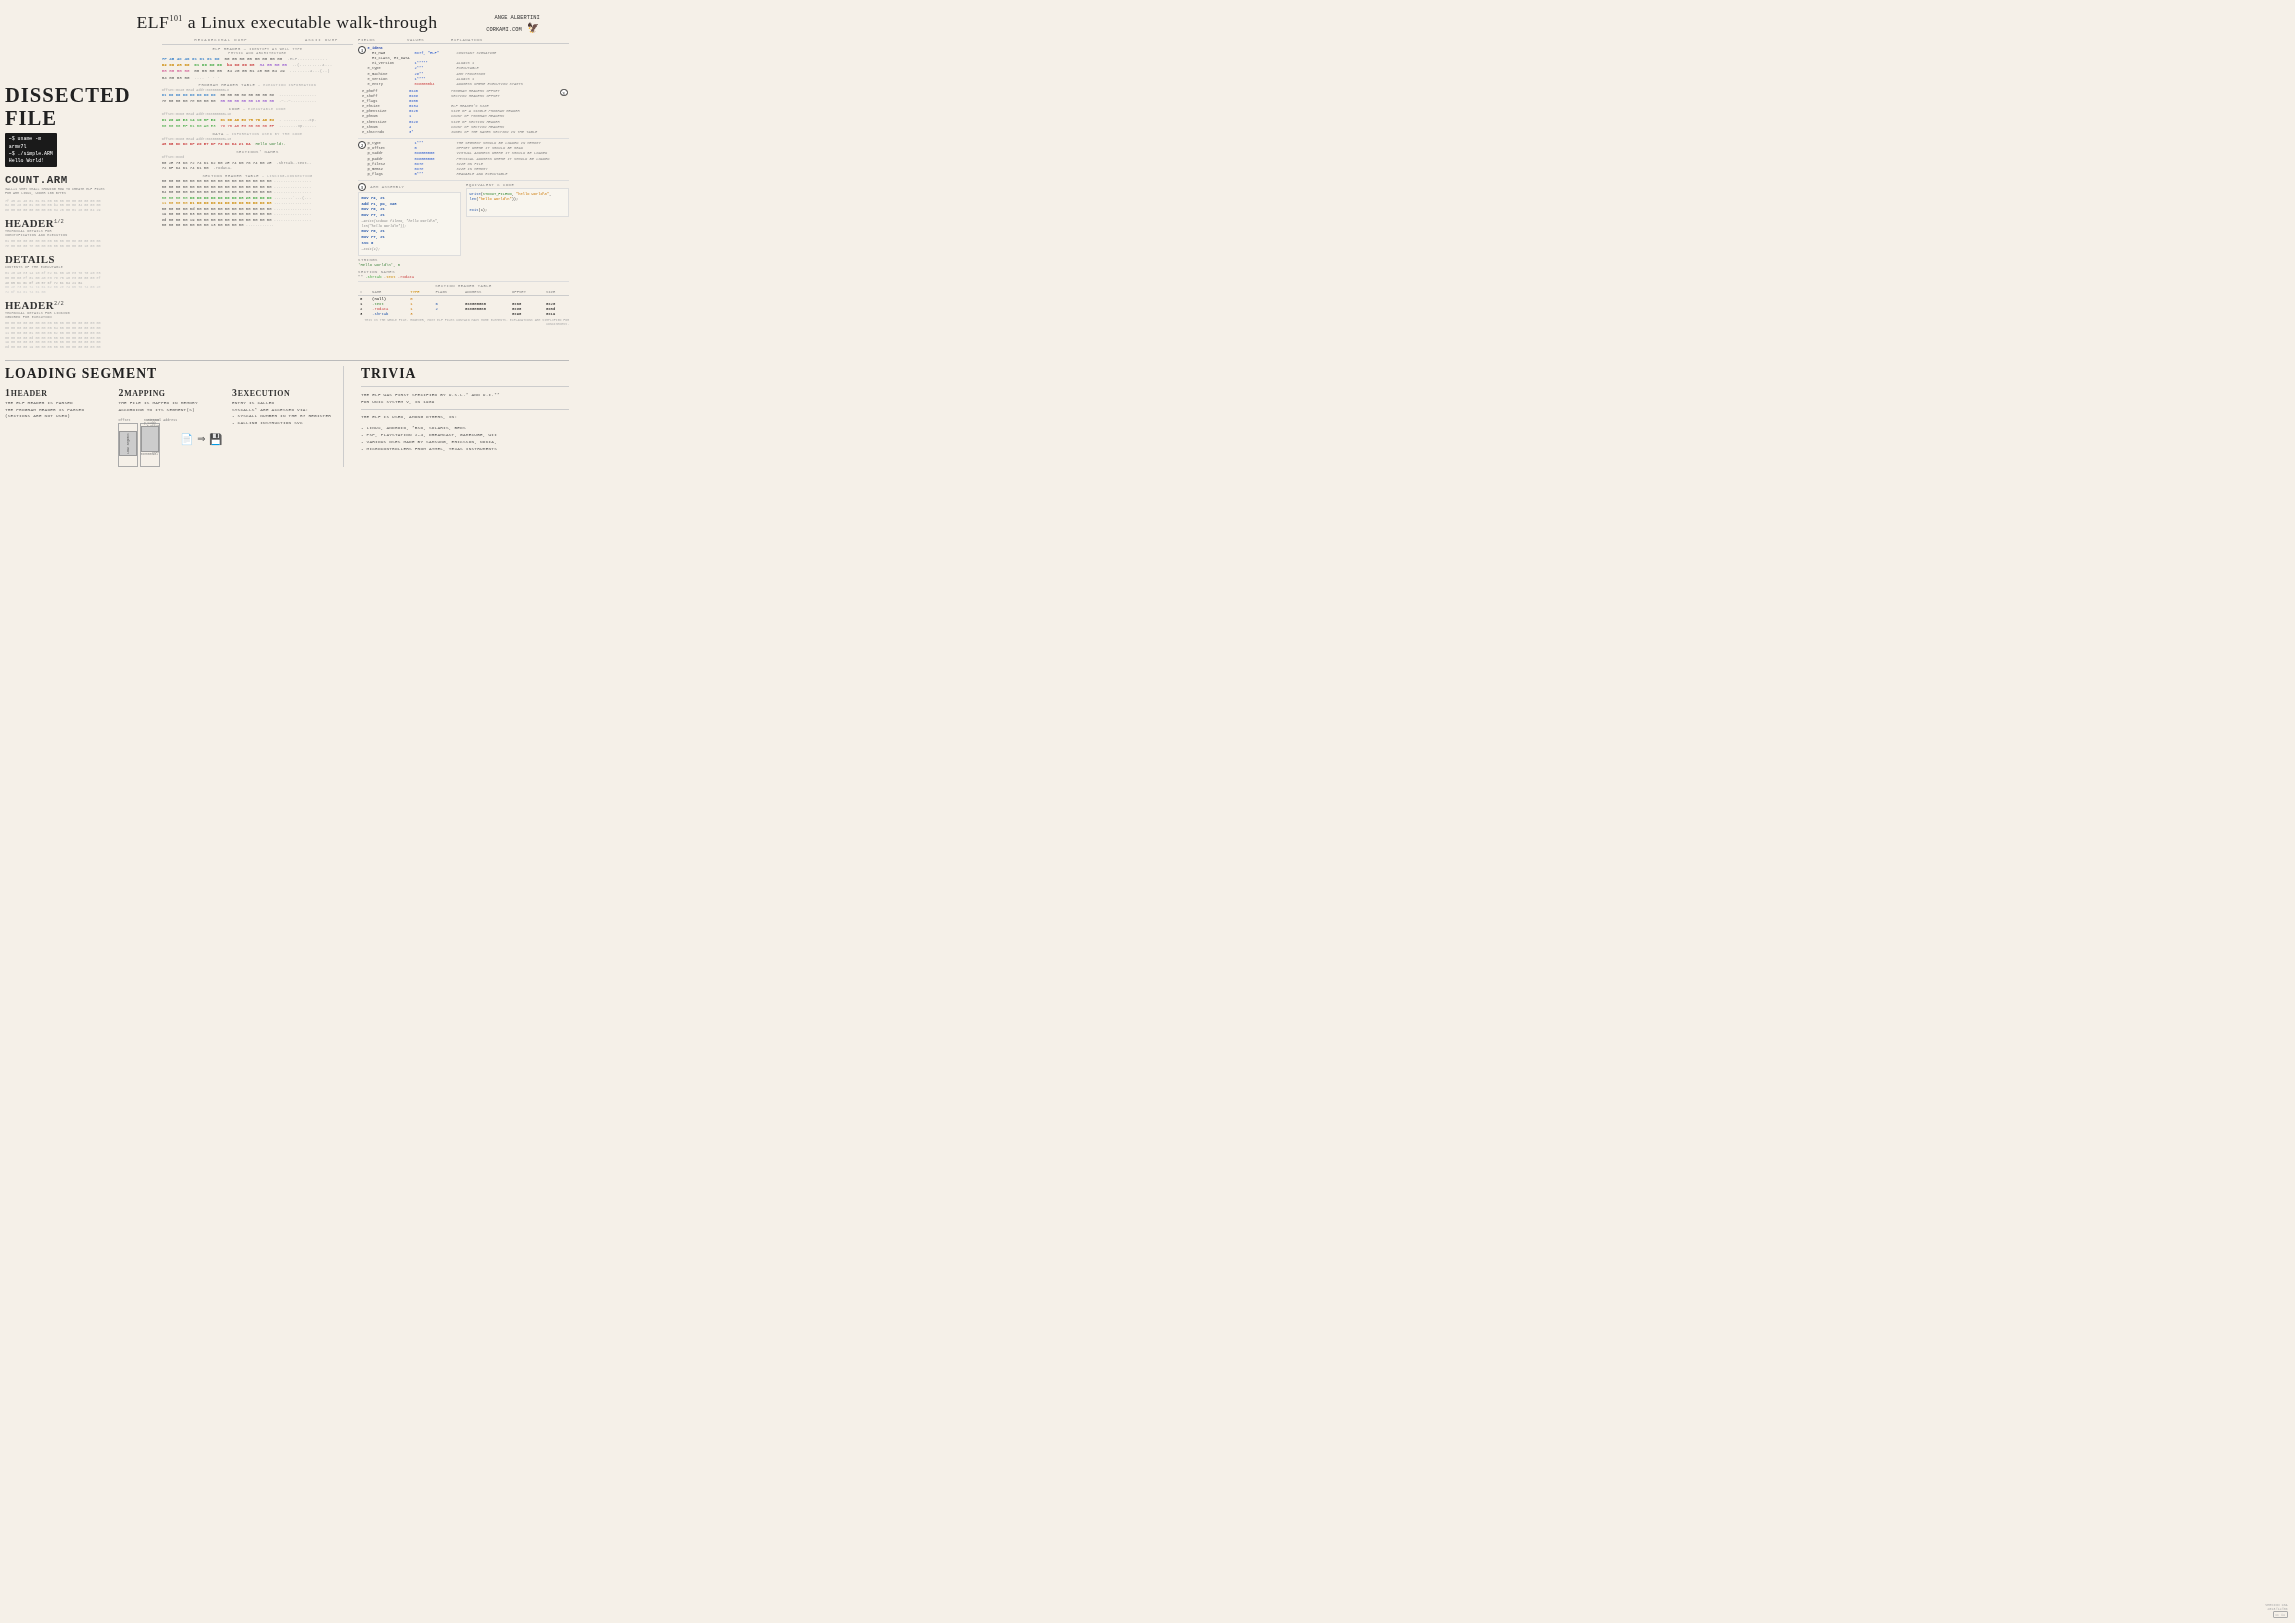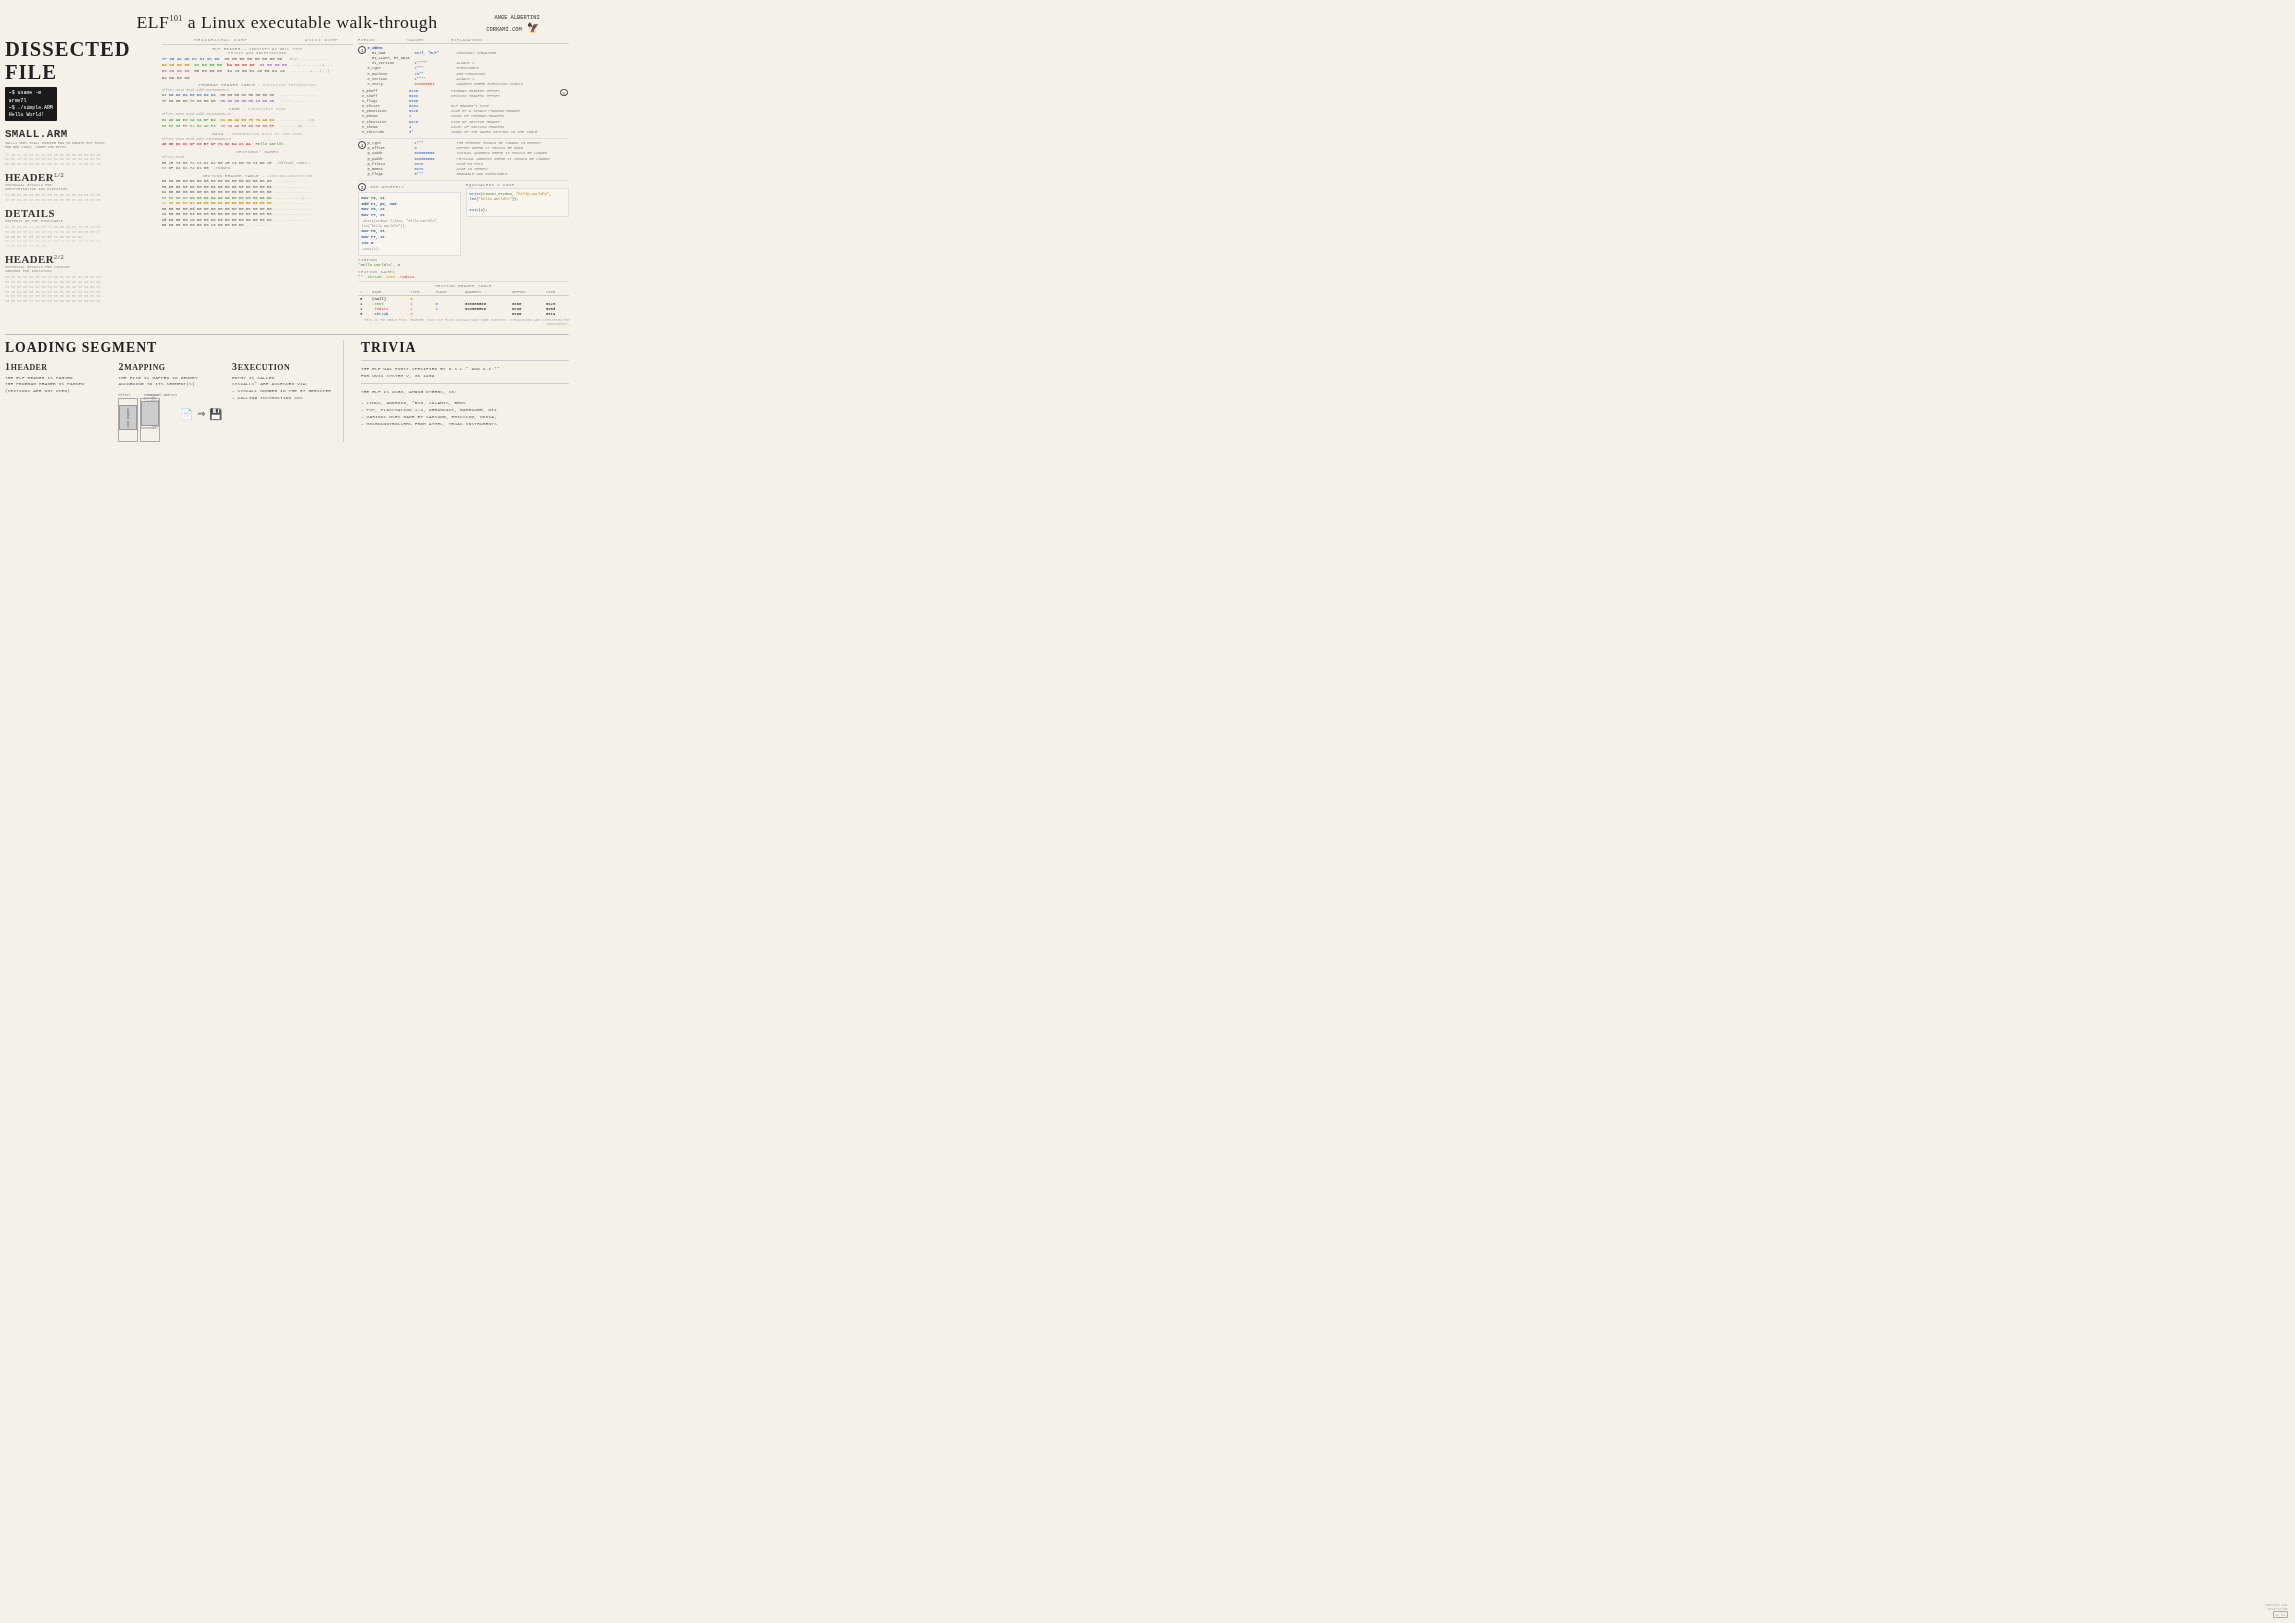--- a/index.html
+++ b/index.html
@@ -226,34 +226,34 @@
   </div>
   <div class="author-block">
     <span style="white-space:pre">ANGE ALBERTINI
 CORKAMI.COM</span>
     <span style="font-size:9.8px; margin-left:2.5px;">🦅</span>
   </div>
 </div>
 
 <div style="display:flex; gap:4.9px; position:relative;">
 
-  <div style="width:152px; flex-shrink:0;">
+  <div style="width:152px; flex-shrink:0;margin-top:46px;">
     <div class="dissected-title">DISSECTED FILE</div>
 
     <div style="display:flex; gap:3.9px; align-items:flex-start; margin-bottom:2.5px;">
       <div class="terminal-box">
         <span style="white-space:pre">~$ uname -m
 armv7l
 ~$ ./simple.ARM
 Hello World!</span>
       </div>
     </div>
 
     <div style="margin-left:0px; margin-bottom:2.5px;">
-      <div class="simple-arm-label">SMALL.ARM</div>
+      <div class="simple-arm-label">COUNT.ARM</div>
       <div class="simple-arm-desc" style="white-space:pre; font-size:3.4px; color:#888;">3ALL+1 VERY SMALL SHOWING HOW TO CREATE ELF FILES
 FOR ARM LINUX, UNDER 100 BYTES</div>
     </div>
 
     <div style="font-size:3.4px; color:#bbb; font-family:'Courier New'; line-height:1.4; margin-bottom:2.5px;">
       <div>7f 45 4c 46 01 01 01 00 00 00 00 00 00 00 00 00</div>
       <div>02 00 28 00 01 00 00 00 b4 00 00 08 34 00 00 00</div>
       <div>88 00 00 00 00 00 00 00 34 20 00 01 28 00 04 29</div>
     </div>
 

